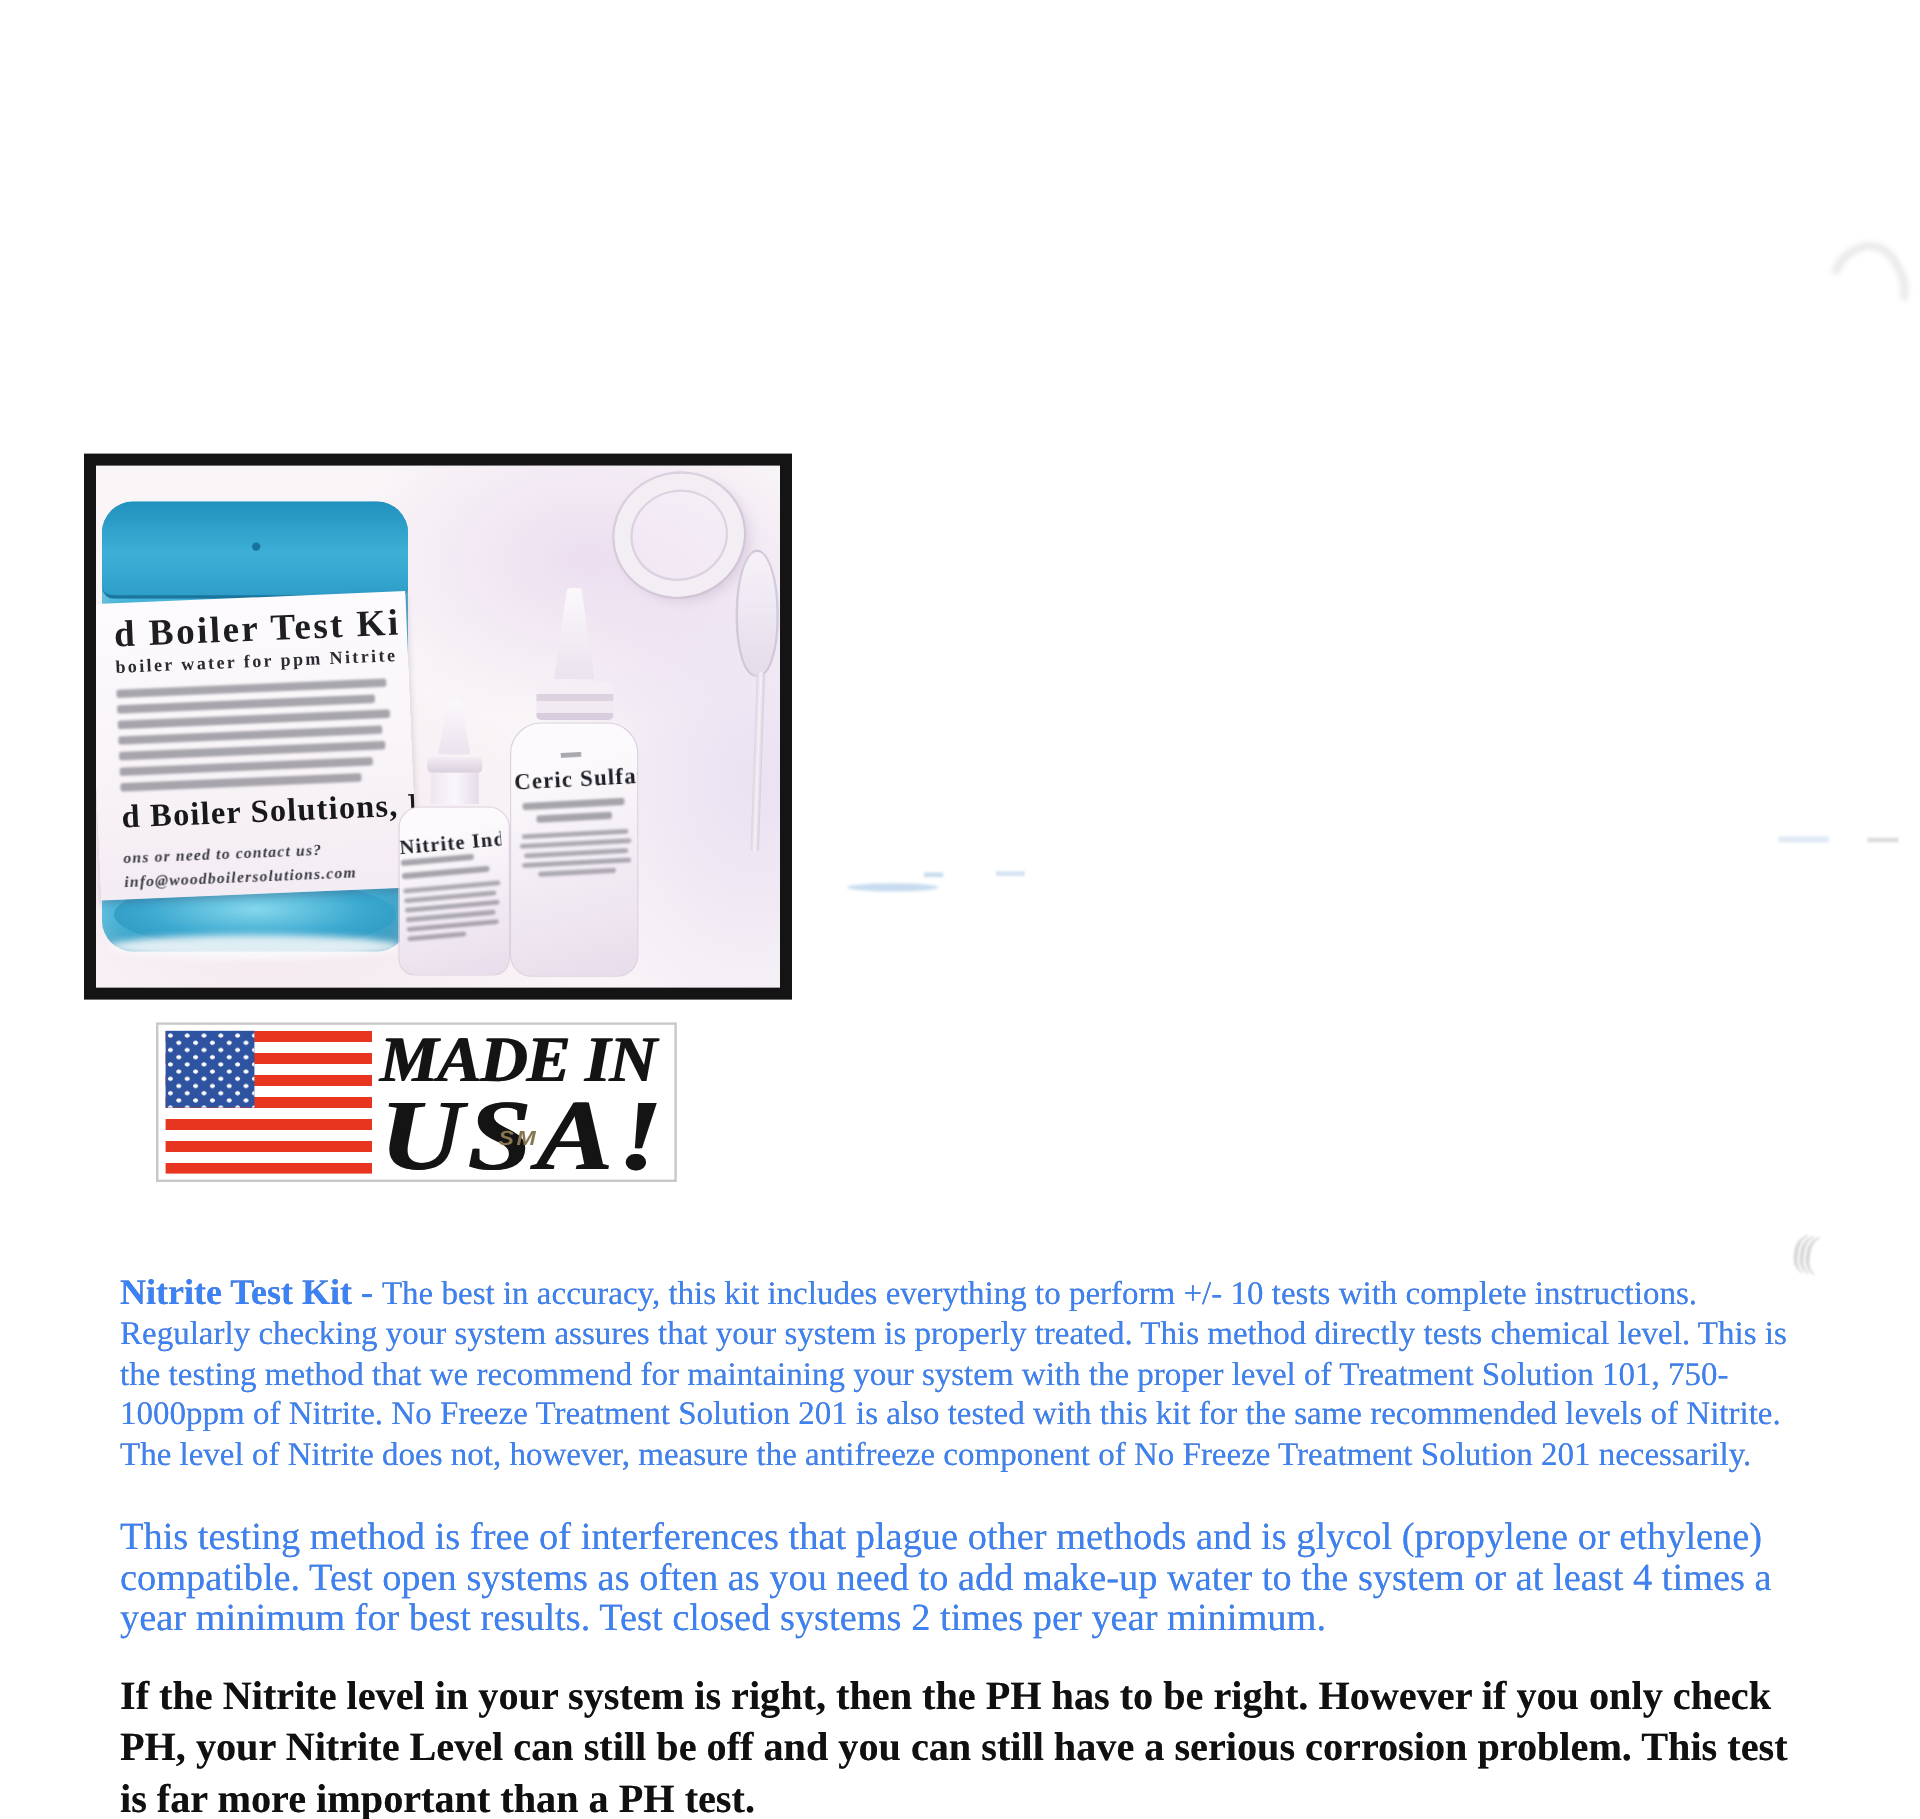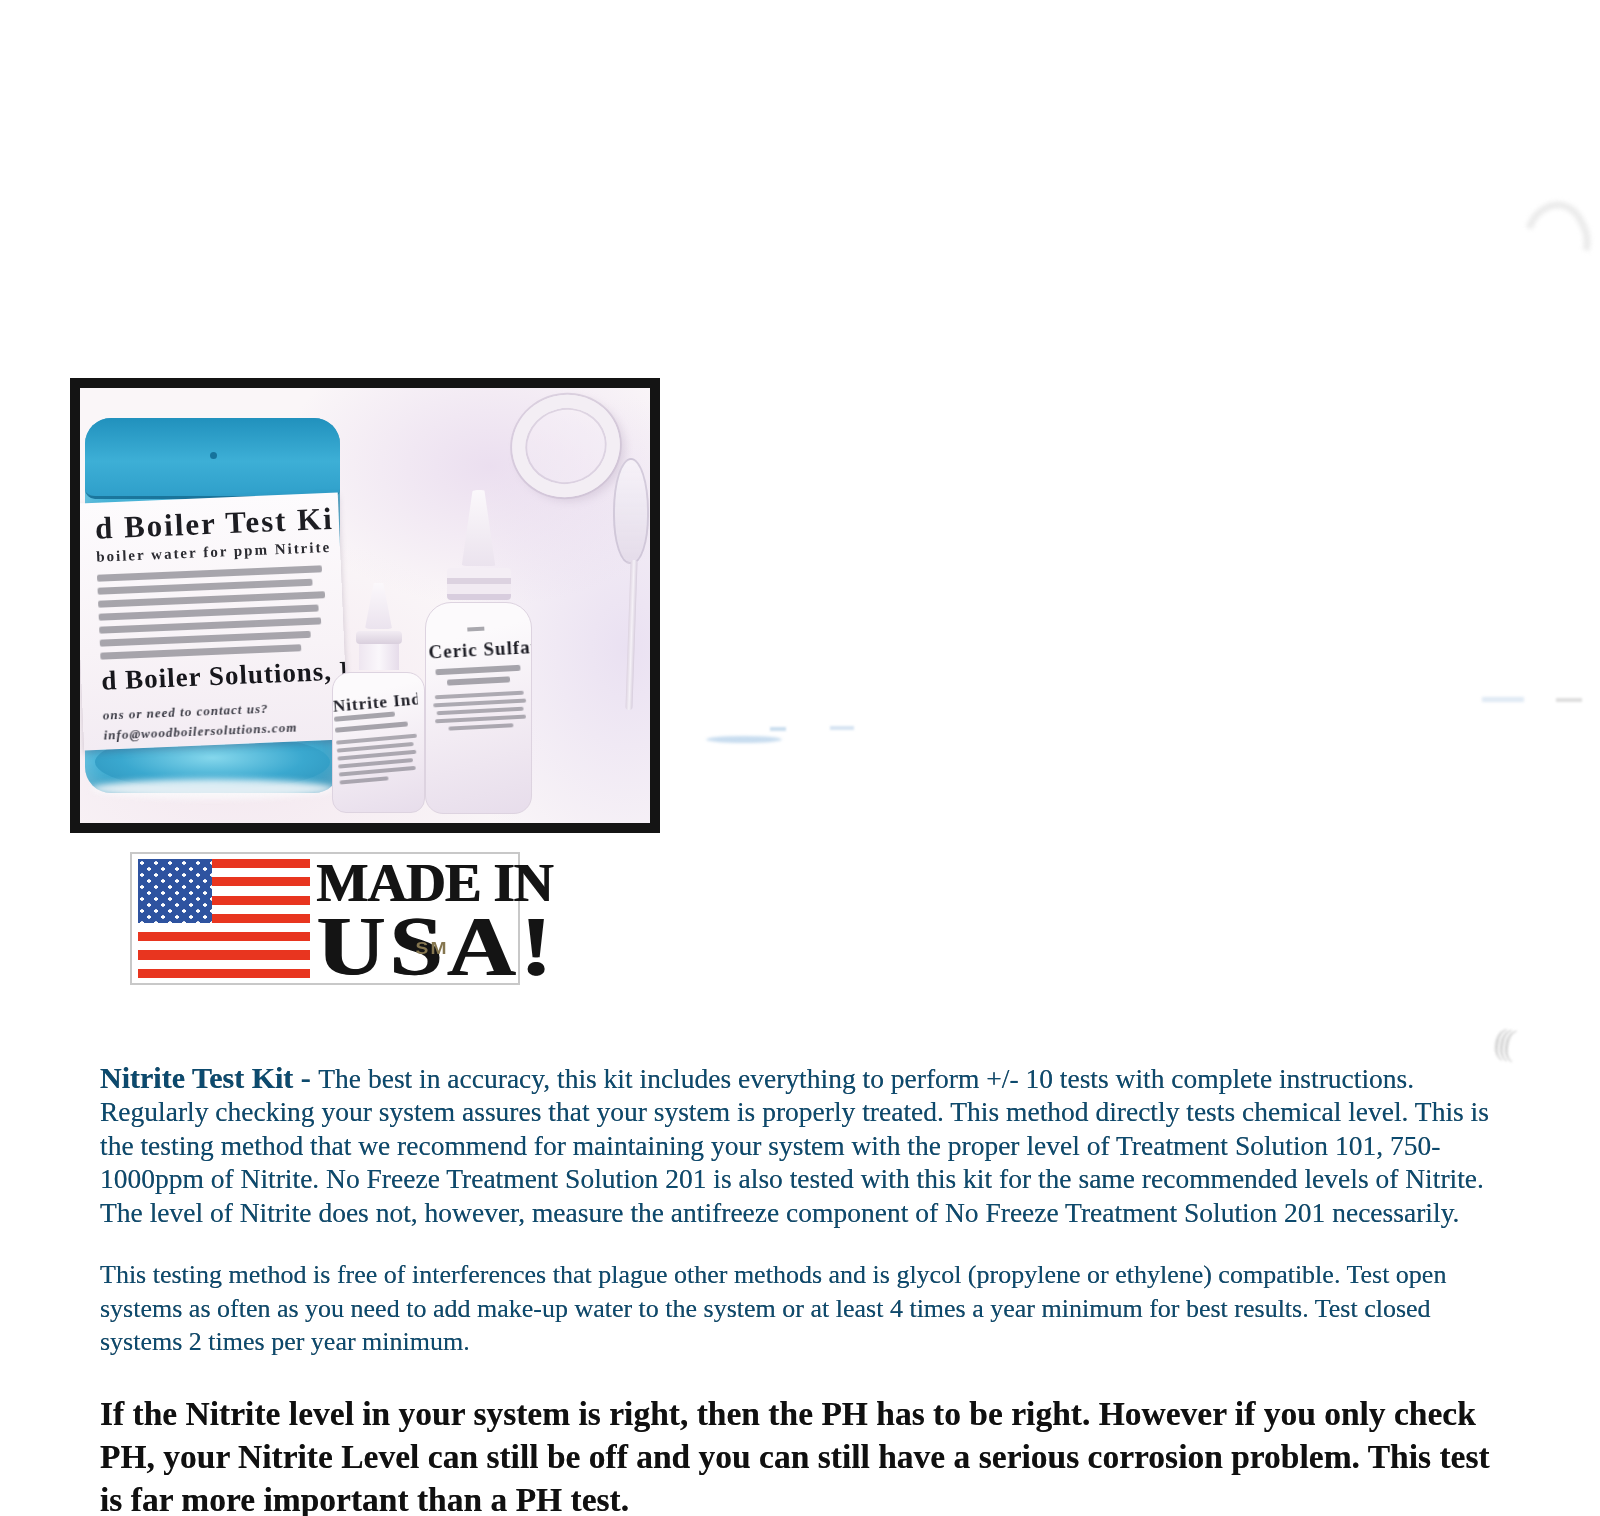--- a/index.html
+++ b/index.html
@@ -121,41 +121,41 @@
       border:13px solid #f3eef4;background:rgba(250,247,250,.25);transform:rotate(-14deg);
       box-shadow:0 0 0 2px rgba(198,186,206,.55), inset 0 0 0 2px rgba(198,186,206,.5),
                  4px 5px 9px rgba(188,172,196,.4);}
   .pip-bulb{position:absolute;left:533px;top:70px;width:36px;height:106px;
       border-radius:50% 50% 46% 46%;border:2px solid rgba(198,188,208,.7);box-sizing:border-box;
       background:linear-gradient(180deg,rgba(246,242,248,.95),rgba(227,219,233,.9));}
   .pip-stem{position:absolute;left:548px;top:172px;width:7px;height:150px;border-radius:3px;
       background:linear-gradient(90deg,#dcd2e0,#f5f1f7,#d6ccdc);transform:rotate(2deg);}
 
   
-  .badge{position:absolute;left:130px;top:852px;width:390px;height:133px;box-sizing:border-box;
-      background:#ffffff;border:2px solid #c8c8c8;}
+  .badge{position:absolute;left:130px;top:852px;width:434px;height:133px;box-sizing:border-box;
+      background:#ffffff;border:2px solid #c8c8c8;font-style:italic;}
   .flag{position:absolute;left:6px;top:5px;width:172px;height:119px;
       background:repeating-linear-gradient(180deg,#e8351f 0 9.15px,#ffffff 9.15px 18.3px);}
   .canton{position:absolute;left:0;top:0;width:74px;height:64px;background-color:#2e53a0;
       background-image:radial-gradient(#ffffff 1.7px, transparent 2.3px),
                        radial-gradient(#ffffff 1.7px, transparent 2.3px);
       background-size:14px 12px,14px 12px;background-position:4px 4px,11px 10px;}
   .badge-text{position:absolute;left:184px;top:0px;width:246px;height:129px;color:#141414;}
   .made-in{font-weight:bold;font-size:54px;line-height:58px;letter-spacing:-1px;white-space:nowrap;
       transform:scaleX(1.02);transform-origin:left;text-shadow:1px 0 #141414;}
   .usa{position:relative;font-weight:bold;font-size:84px;line-height:70px;letter-spacing:4px;white-space:nowrap;
       transform:scaleX(1.13);transform-origin:left;text-shadow:1.5px 0 #141414;}
   .sm-mark{position:absolute;left:88px;top:28px;font-size:17px;line-height:17px;letter-spacing:2px;
       color:#85764f;font-weight:bold;text-shadow:none;font-family:"Liberation Sans",sans-serif;}
 
   
-  .para{position:absolute;left:100px;color:#0c4a6e;text-shadow:0 0 .4px rgba(20,20,20,.55);}
+  .para{position:absolute;left:100px;color:#3b82f6;text-shadow:0 0 .4px rgba(20,20,20,.55);}
   .p1{top:1033px;width:1402px;font-size:27.5px;line-height:33.6px;}
   .p1 .lead{font-weight:bold;font-size:30px;}
-  .p2{top:1232px;width:1402px;font-size:26px;line-height:33.6px;}
+  .p2{top:1232px;width:1402px;font-size:32px;line-height:33.6px;}
   .p3{top:1358px;width:1412px;font-size:33.5px;line-height:43px;font-weight:bold;color:#101010;}
 
   
   .art{position:absolute;pointer-events:none;}
   .art-swirl{left:1524px;top:203px;width:52px;height:58px;border:7px solid #ebebeb;
       border-radius:55% 40% 50% 45%;border-left-color:transparent;border-bottom-color:transparent;
       filter:blur(2.2px);transform:rotate(-28deg);}
   .art-paren{left:1494px;top:1020px;color:#d6d6d6;font-size:36px;letter-spacing:-7px;
       transform:rotate(9deg);filter:blur(1px);}
   .art-blue1{left:706px;top:736px;width:76px;height:7px;background:rgba(108,164,214,.38);

